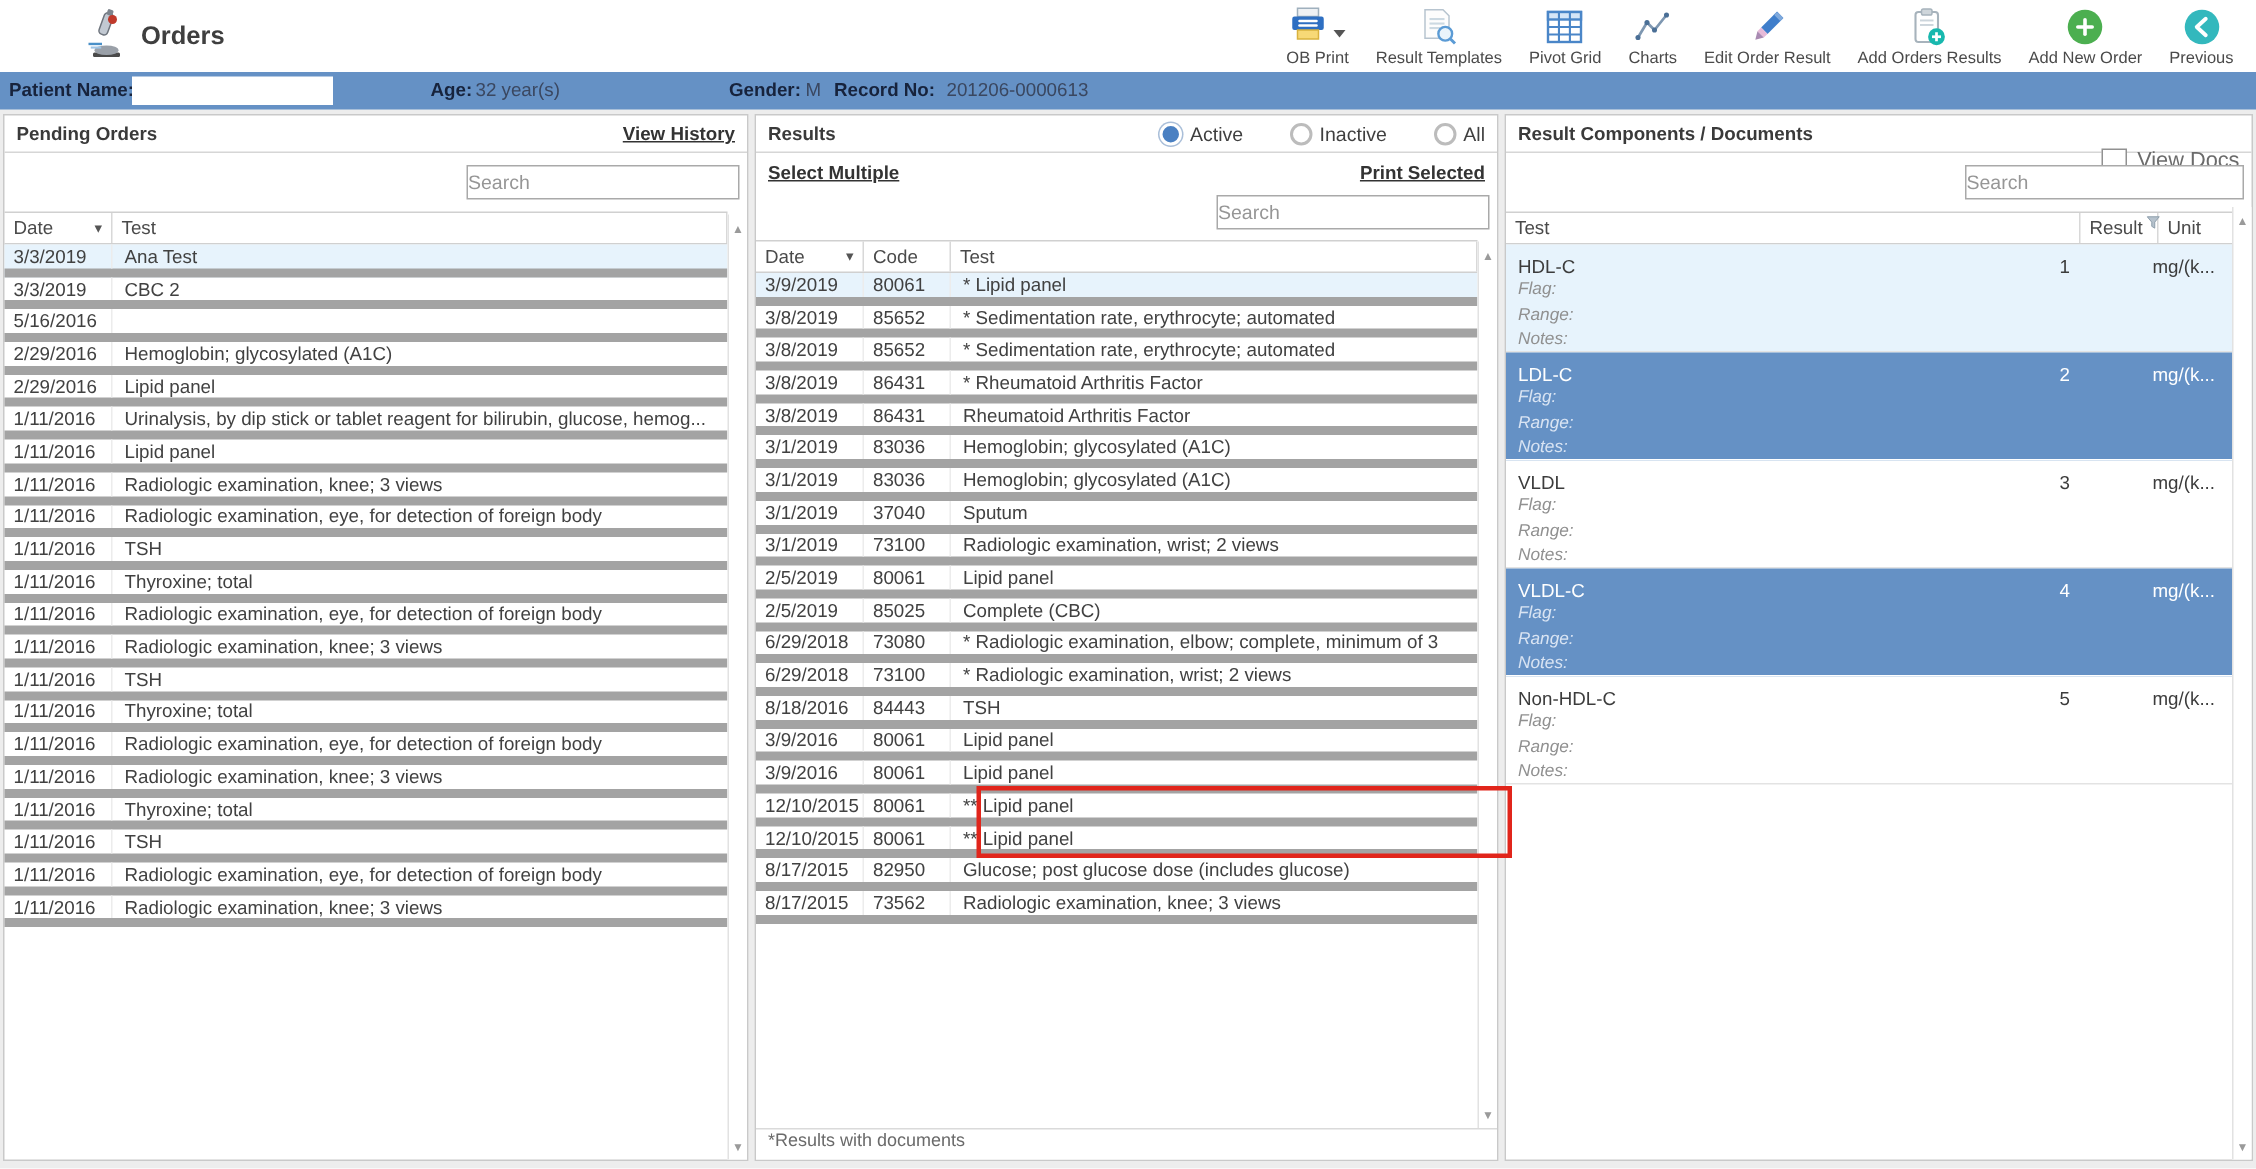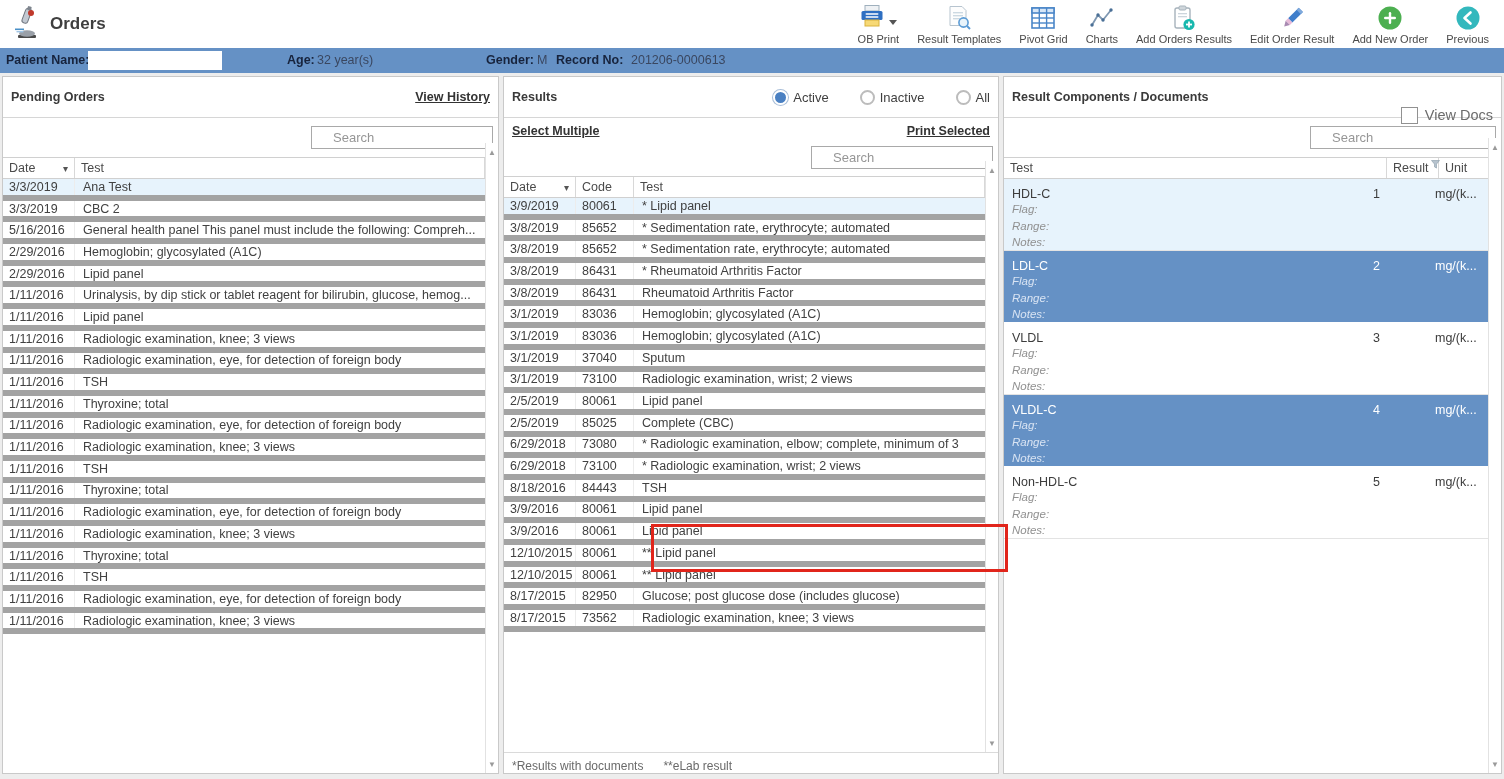--- a/index.html
+++ b/index.html
@@ -2,48 +2,48 @@
 <html><head>
 <meta charset="utf-8">
 <style>
   * { margin:0; padding:0; box-sizing:border-box; }
   html,body { width:1504px; height:779px; overflow:hidden; background:#fff;
     font-family:"Liberation Sans", sans-serif; }
   .screen { position:relative; width:1504px; height:779px; background:#ededed; }
 
   
   .toolbar { position:absolute; top:0; left:0; right:0; height:48px; background:#fff; display:flex; align-items:center; }
-  .brand { display:flex; align-items:center; gap:8px; padding-left:12px; }
+  .brand { display:flex; align-items:center; gap:8px; padding-left:12px;margin-left:44px; }
   .brand-title { font-size:17px; font-weight:bold; color:#3f3f3f; }
   .tb-actions { margin-left:auto; display:flex; align-items:flex-start; padding-right:6px; }
   .tb-btn { display:flex; flex-direction:column; align-items:center; padding:3px 9px 2px; cursor:pointer; }
   .tb-btn .ico { height:28px; display:flex; align-items:center; gap:4px; }
   .tb-btn .lbl { font-size:11px; color:#4a4a4a; margin-top:1px; white-space:nowrap; }
   .caret { width:0; height:0; border-left:4px solid transparent; border-right:4px solid transparent; border-top:5px solid #555; margin-top:8px; }
 
   
   .pbar { position:absolute; top:48px; left:0; right:0; height:25px; background:#6591c5; font-size:12.5px; }
   .pbar .plabel { position:absolute; top:5px; font-weight:bold; color:#17233c; }
   .pbar .pvalue { position:absolute; top:5px; color:#3a4760; }
   .pname-input { position:absolute; left:88px; top:3px; width:134px; height:19px; border:none; background:#fff; padding:0 4px; font-size:12.5px; }
 
   
   .panel { position:absolute; top:76px; height:698px; background:#fff; border:1px solid #c9c9c9; }
   #panel-left  { left:2px;    width:497px; }
   #panel-mid   { left:503px;  width:496px; }
   #panel-right { left:1003px; width:499px; }
 
-  .panel-title { height:41px; display:flex; align-items:center; justify-content:space-between;
+  .panel-title { height:25px; display:flex; align-items:center; justify-content:space-between;
     padding:0 8px; border-bottom:1px solid #d6d6d6; }
   .panel-title .ttl { font-size:12.5px; font-weight:bold; color:#3a3a3a; }
   .link { font-size:12.5px; font-weight:600; color:#333; text-decoration:underline; cursor:pointer; }
 
   .links-row { height:25px; display:flex; align-items:center; justify-content:space-between; padding:0 8px; }
   .search-row { display:flex; justify-content:flex-end; padding:8px 5px 8px 0; }
-  .search-input { width:182px; height:23px; border:1px solid #a9a9a9; font-size:13px; padding:0 21px; color:#444; }
+  .search-input { width:182px; height:23px; border:1px solid #a9a9a9; font-size:13px; padding:0 0; color:#444; }
   .search-input::placeholder { color:#969696; }
   #panel-right .search-input { width:186px; }
 
   .thead { display:flex; height:22px; align-items:center; border-top:1px solid #d0d0d0;
     border-bottom:1px solid #d0d0d0; font-size:12.5px; color:#4a4a4a; margin-right:13px; }
   .th { padding:0 6px; border-right:1px solid #d8d8d8; height:100%; display:flex; align-items:center; justify-content:space-between; }
   .th.w-date { width:72px; flex:none; } .th.w-code { width:58px; flex:none; } .th.grow { flex:1; }
   .th.w-result { width:52px; flex:none; } .th.w-unit { width:49px; flex:none; border-right:none; }
   .sort-caret { font-size:10px; color:#555; }
   .funnel { margin-left:3px; margin-top:-6px; }
@@ -68,21 +68,21 @@
   .crow .sub { font-style:italic; font-size:11.5px; color:#909090; line-height:16.5px; padding-left:8px; }
   .crow.sel .sub { color:#d9e4f3; }
 
   
   .scroll-strip { position:absolute; right:0; width:13px; border-left:1px solid #e2e2e2; background:#fff; }
   .arr { position:absolute; left:0; width:12px; text-align:center; font-size:8px; color:#9a9a9a; cursor:pointer; }
   .arr.up { top:5px; } .arr.down { bottom:4px; }
 
   
   .mid-footer { position:absolute; bottom:0; left:0; right:0; height:21px; border-top:1px solid #dadada;
-    background:#fff; display:flex; align-items:flex-end; gap:20px; padding-left:8px; font-size:12px; color:#6a6a6a; }
+    background:#fff; display:flex; align-items:flex-start; gap:20px; padding-left:8px; font-size:12px; color:#6a6a6a;flex-direction:column; }
 
   
   .radios { display:flex; align-items:center;gap:17px; }
   .radio { display:flex; align-items:center; gap:5px; margin-left:14px; font-size:13px; color:#3f3f3f; cursor:pointer; }
   .rb { width:15px; height:15px; border-radius:50%; background:#fff; border:2px solid #bcbcbc; }
   .rb.on { background:#4a80c2; border:2px solid #fff; box-shadow:0 0 0 1px #aabfd9; }
   .viewdocs { display:flex; align-items:center; gap:7px;margin-top:36px; }
   .checkbox { width:17px; height:17px; background:#fff; border:1px solid #919191; cursor:pointer; }
   .viewdocs .vd-label { font-size:14.5px; color:#6b6b6b; }
 
@@ -161,44 +161,44 @@
             <circle cx="3" cy="19" r="1.7" fill="#4a6f96"></circle>
             <circle cx="9" cy="9" r="1.7" fill="#4a6f96"></circle>
             <circle cx="14" cy="14" r="1.7" fill="#4a6f96"></circle>
             <circle cx="22" cy="4" r="1.7" fill="#4a6f96"></circle>
           </svg>
           </span>
         <span class="lbl">Charts</span>
       </div>
       <div class="tb-btn">
         <span class="ico">
+          <svg width="26" height="26" viewBox="0 0 26 26">
+            <g transform="rotate(45 13 13)">
+              <rect x="10.5" y="1" width="6" height="15" fill="#3f7ecb"></rect>
+              <rect x="10.5" y="1" width="6" height="3" rx="1" fill="#7fa9dc"></rect>
+              <rect x="10.5" y="16" width="6" height="3.5" fill="#e7bad8"></rect>
+              <polygon points="10.5,19.5 16.5,19.5 13.5,24.5" fill="#a98ab2"></polygon>
+            </g>
+          </svg>
+          </span>
+        <span class="lbl">Edit Order Result</span>
+      </div>
+      <div class="tb-btn">
+        <span class="ico">
           <svg width="24" height="26" viewBox="0 0 24 26">
             <rect x="3" y="3" width="15" height="20" rx="2" fill="#fff" stroke="#a7b3bc" stroke-width="1.4"></rect>
             <rect x="7" y="1" width="7" height="4" rx="1.2" fill="#cfd6db" stroke="#a7b3bc"></rect>
             <rect x="6" y="8" width="9" height="1.3" fill="#ccd5dc"></rect>
             <rect x="6" y="11" width="9" height="1.3" fill="#ccd5dc"></rect>
             <circle cx="17" cy="19.5" r="5.6" fill="#18b8ae"></circle>
             <rect x="16.1" y="16.5" width="1.8" height="6" fill="#fff"></rect>
             <rect x="14" y="18.6" width="6" height="1.8" fill="#fff"></rect>
           </svg>
           </span>
         <span class="lbl">Add Orders Results</span>
-      </div>
-      <div class="tb-btn">
-        <span class="ico">
-          <svg width="26" height="26" viewBox="0 0 26 26">
-            <g transform="rotate(45 13 13)">
-              <rect x="10.5" y="1" width="6" height="15" fill="#3f7ecb"></rect>
-              <rect x="10.5" y="1" width="6" height="3" rx="1" fill="#7fa9dc"></rect>
-              <rect x="10.5" y="16" width="6" height="3.5" fill="#e7bad8"></rect>
-              <polygon points="10.5,19.5 16.5,19.5 13.5,24.5" fill="#a98ab2"></polygon>
-            </g>
-          </svg>
-          </span>
-        <span class="lbl">Edit Order Result</span>
       </div>
       <div class="tb-btn">
         <span class="ico">
           <svg width="26" height="26" viewBox="0 0 26 26">
             <circle cx="13" cy="13" r="11.5" fill="#4caf50"></circle>
             <rect x="11.8" y="7" width="2.4" height="12" rx="1.2" fill="#fff"></rect>
             <rect x="7" y="11.8" width="12" height="2.4" rx="1.2" fill="#fff"></rect>
           </svg>
           </span>
         <span class="lbl">Add New Order</span>
@@ -250,21 +250,20 @@
           <span class="cell c-test">Ana Test</span>
         </div>
 
         <div class="row">
           <span class="cell c-date">3/3/2019</span>
           <span class="cell c-test">CBC 2</span>
         </div>
 
         <div class="row">
           <span class="cell c-date">5/16/2016</span>
-          <span class="cell c-test">General health panel This panel must include the following: Compreh...</span>
         </div>
 
         <div class="row">
           <span class="cell c-date">2/29/2016</span>
           <span class="cell c-test">Hemoglobin; glycosylated (A1C)</span>
         </div>
 
         <div class="row">
           <span class="cell c-date">2/29/2016</span>
           <span class="cell c-test">Lipid panel</span>

